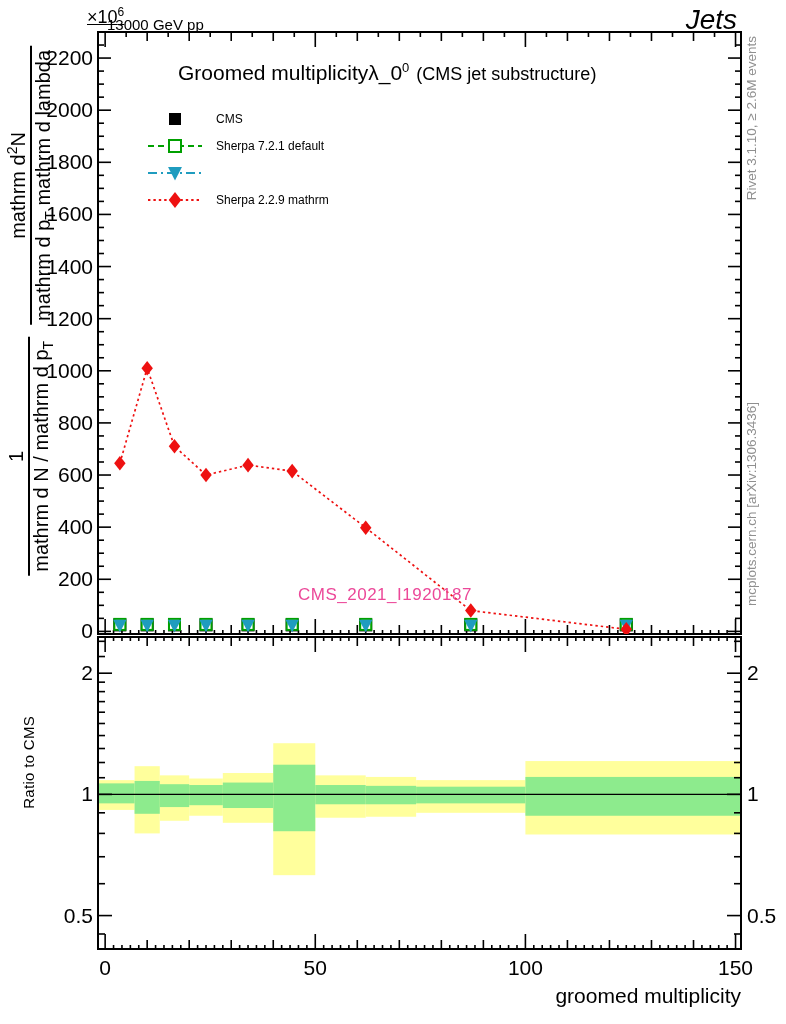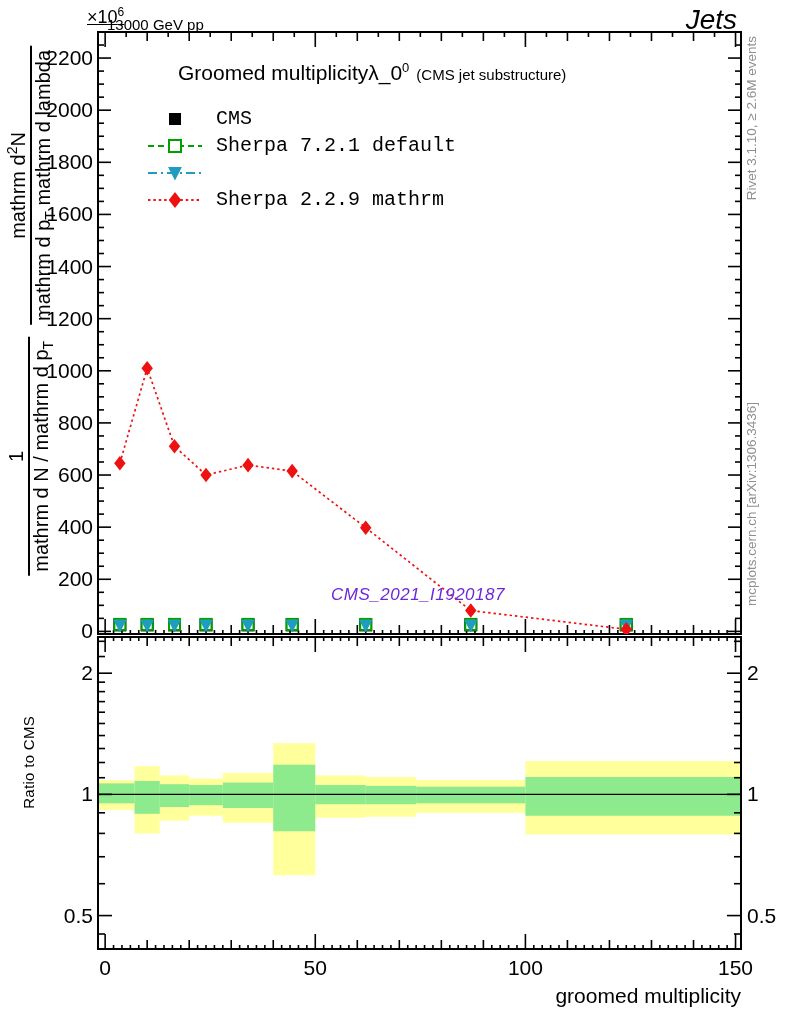--- a/index.html
+++ b/index.html
@@ -6,27 +6,27 @@
   #page{position:relative;width:786px;height:1024px;background:#fff;overflow:hidden;
         font-family:"Liberation Sans",sans-serif;color:#000;}
   #plot{position:absolute;left:0;top:0;}
   .abs{position:absolute;white-space:nowrap;}
   .vtext{position:absolute;white-space:nowrap;transform:rotate(-90deg) translateX(-100%);transform-origin:0 0;}
   .exp{left:87px;top:5px;font-size:18px;text-decoration:underline;}
   .exp sup{font-size:12px;}
   .beam{left:107px;top:16px;font-size:15px;}
   .jets{right:49px;top:4px;font-size:28px;font-style:italic;}
   .title{left:178px;top:60px;font-size:21px;}
-  .title .tparen{font-size:15px;margin-left:7px;}
+  .title .tparen{font-size:18px;margin-left:7px;}
   .title sup{font-size:13px;}
   .legend{position:absolute;left:146px;top:105px;}
   .legend-row{display:flex;align-items:center;height:27px;}
-  .legend-row .lab{margin-left:12px;font-size:20px;font-family:Liberation Mono, monospace;}
-  .watermark{left:298px;top:585px;width:240px;text-align:center;font-size:17px;
-             color:#6d28d9;letter-spacing:.5px;font-style:italic;}
+  .legend-row .lab{margin-left:12px;font-size:12px;}
+  .watermark{left:298px;top:585px;width:240px;text-align:left;font-size:17px;
+             color:#ec4899;letter-spacing:.5px;}
   .rivet{left:744px;top:36px;font-size:13.5px;color:#8f8f8f;}
   .mcplots{left:744px;top:402px;font-size:13.5px;color:#8f8f8f;}
   .ratio-label{left:20px;top:716px;font-size:15px;letter-spacing:.3px;}
   .xtitle{right:45px;top:984px;font-size:21px;}
   .ylabel-main{left:4px;top:46px;display:flex;align-items:center;gap:12px;font-size:20px;}
   .frac{display:inline-flex;flex-direction:column;align-items:center;}
   .frac .num{padding:0 4px;text-align:center;}
   .frac .den{border-top:2px solid #000;padding:0 4px;}
   .frac sub{font-size:14px;}
   .frac sup{font-size:14px;}

